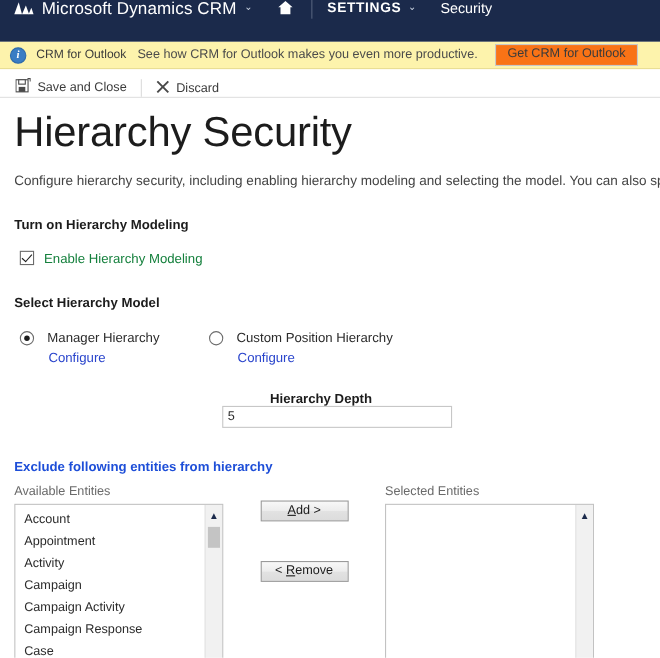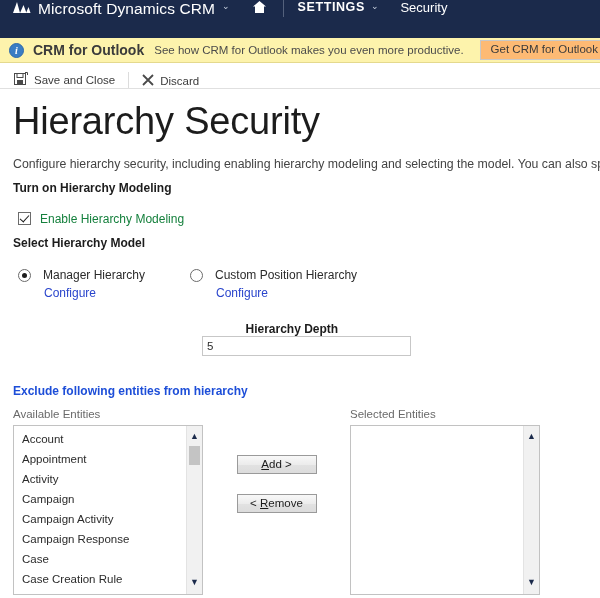--- a/index.html
+++ b/index.html
@@ -90,33 +90,33 @@
     color: #ffffff;
     font-size: 10px;
     font-weight: bold;
     font-style: italic;
     line-height: 13px;
     text-align: center;
     font-family: "Liberation Serif", serif;
     flex: 0 0 auto;
   }
   .notify-title {
-    font-size: 14px;
-    font-weight: bold;
+    font-size: 11px;
+    font-weight: normal;
     color: #3b3b3b;
     margin-left: 9px;
   }
   .notify-text {
     font-size: 11.5px;
     color: #4b4b4b;
     margin-left: 10px;
   }
   .notify-btn {
     margin-left: 16px;
-    background: #fdba74;
+    background: #f97316;
     border: 1px solid #c8c8c8;
     font-size: 11.5px;
     color: #3b3b3b;
     padding: 3px 10px 4px 10px;
     font-family: "Liberation Sans", sans-serif;
     cursor: pointer;
     line-height: 1;
   }
 
   
@@ -159,21 +159,21 @@
     font-size: 12.3px;
     color: #444444;
     margin-top: 14px;
     white-space: nowrap;
     overflow: hidden;
   }
   .section-head {
     font-size: 12px;
     font-weight: bold;
     color: #1c1c1c;
-    margin-top: 10px;
+    margin-top: 26px;
   }
 
   
   .check-row {
     display: flex;
     align-items: center;
     margin-top: 17px;
     padding-left: 5px;
   }
   .checkbox {
@@ -349,21 +349,21 @@
     height: 19px;
     background: linear-gradient(to bottom, #f8f8f8 0%, #ececec 50%, #e2e2e2 51%, #dcdcdc 100%);
     border: 1px solid #9a9a9a;
     font-size: 11.5px;
     color: #1c1c1c;
     font-family: "Liberation Sans", sans-serif;
     cursor: pointer;
     line-height: 1;
     padding: 0;
   }
-  .xfer-btn.second { margin-top: 20px; }
+  .xfer-btn.second { margin-top: 36px; }
   .xfer-btn u { text-decoration: underline; }
 </style>
 </head>
 <body>
 
 <div class="navbar">
   <span class="nav-logo">
     <svg width="19" height="15" viewBox="0 0 19 15">
       <path d="M1 13 L5 2 L8 13 Z" fill="#ffffff"></path>
       <path d="M8 13 L11.5 5 L14.5 13 Z" fill="#ffffff"></path>

